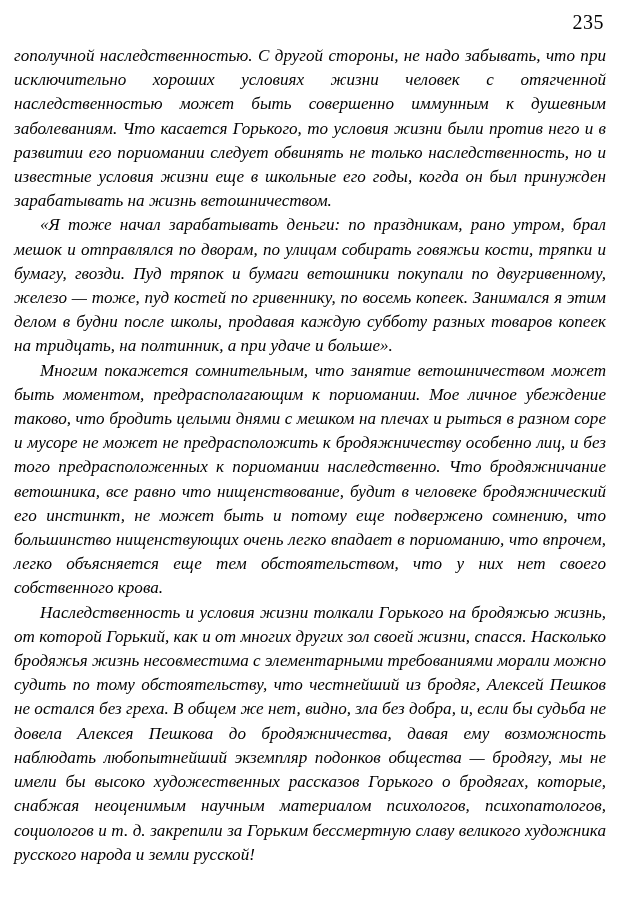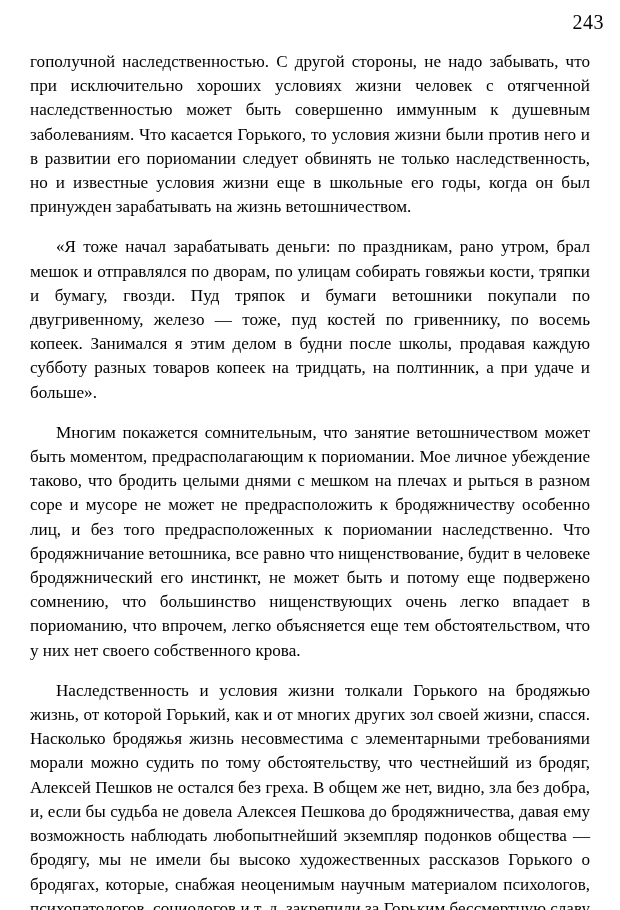--- a/index.html
+++ b/index.html
@@ -31,33 +31,34 @@
   }
   .body-text {
     font-family: "Liberation Serif", serif;
     font-size: 17.1px;
     line-height: 24.2px;
     text-align: justify;
     text-justify: inter-word;
     hyphens: manual;
   }
   .body-text p {
-    margin: 16px;
+    margin: 0;
     text-indent: 26px;
+    font-style: italic;
   }
   .body-text p.no-indent {
     text-indent: 0;
   }
 </style>
 </head>
 <body>
 
 <div class="page">
 
-  <div class="page-number">243</div>
+  <div class="page-number">235</div>
 
   <div class="body-text">
     <p class="no-indent">гополучной наследственностью. С другой стороны, не надо забывать, что при исключительно хороших условиях жизни человек с отягченной наследственностью может быть совершенно иммунным к душевным заболеваниям. Что касается Горького, то условия жизни были против него и в развитии его пориомании следует обвинять не только наследственность, но и известные условия жизни еще в школьные его годы, когда он был принужден зарабатывать на жизнь ветошничеством.</p>
     <p>«Я тоже начал зарабатывать деньги: по праздникам, рано утром, брал мешок и отправлялся по дворам, по улицам собирать говяжьи кости, тряпки и бумагу, гвозди. Пуд тряпок и бумаги ветошники покупали по двугривенному, железо — тоже, пуд костей по гривеннику, по восемь копеек. Занимался я этим делом в будни после школы, продавая каждую субботу разных товаров копеек на тридцать, на полтинник, а при удаче и больше».</p>
     <p>Многим покажется сомнительным, что занятие ветошничеством может быть моментом, предрасполагающим к пориомании. Мое личное убеждение таково, что бродить целыми днями с мешком на плечах и рыться в разном соре и мусоре не может не предрасположить к бродяжничеству особенно лиц, и без того предрасположенных к пориомании наследственно. Что бродяжничание ветошника, все равно что нищенствование, будит в человеке бродяжнический его инстинкт, не может быть и потому еще подвержено сомнению, что большинство нищенствующих очень легко впадает в пориоманию, что впрочем, легко объясняется еще тем обстоятельством, что у них нет своего собственного крова.</p>
     <p>Наследственность и условия жизни толкали Горького на бродяжью жизнь, от которой Горький, как и от многих других зол своей жизни, спасся. Насколько бродяжья жизнь несовместима с элементарными требованиями морали можно судить по тому обстоятельству, что честнейший из бродяг, Алексей Пешков не остался без греха. В общем же нет, видно, зла без добра, и, если бы судьба не довела Алексея Пешкова до бродяжничества, давая ему возможность наблюдать любопытнейший экземпляр подонков общества — бродягу, мы не имели бы высоко художественных рассказов Горького о бродягах, которые, снабжая неоценимым научным материалом психологов, психопатологов, социологов и т. д. закрепили за Горьким бессмертную славу великого художника русского народа и земли русской!</p>
   </div>
 
 </div>
 

